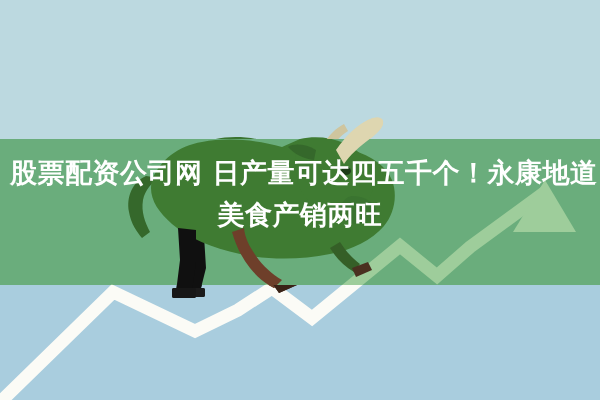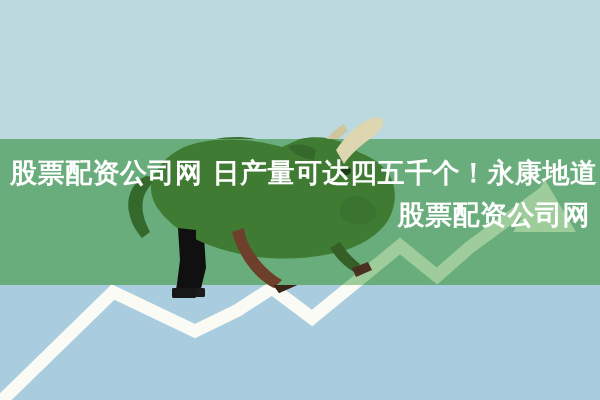--- a/index.html
+++ b/index.html
@@ -32,21 +32,21 @@
     height: 400px;
     pointer-events: none;
   }
   .headline {
     position: absolute;
     left: 0;
     top: 152px;
     width: 600px;
     padding: 0 10px;
     box-sizing: border-box;
-    text-align: right;
+    text-align: center;
     color: #ffffff;
     font-size: 27px;
     font-weight: bold;
     line-height: 42px;
     letter-spacing: 0.5px;
     font-family: "DejaVu Sans", "Liberation Sans", sans-serif;
   }
   .headline .ln {
     display: block;
     white-space: nowrap;
@@ -225,17 +225,17 @@
              C 249,246 245,238 244,228 Z" fill="#6e3f2a"></path>
         <path d="M 272,283 L 292,275 L 297,285 L 279,293 Z" fill="#3a2317"></path>
       </g>
 
     </g>
   </svg>
 
   <div class="headline-layer">
     <div class="headline">
       <span class="ln">股票配资公司网 日产量可达四五千个！永康地道</span>
-      <span class="ln">股票配资公司网</span>
+      <span class="ln">美食产销两旺</span>
     </div>
   </div>
 
 </div>
 
 </body></html>

